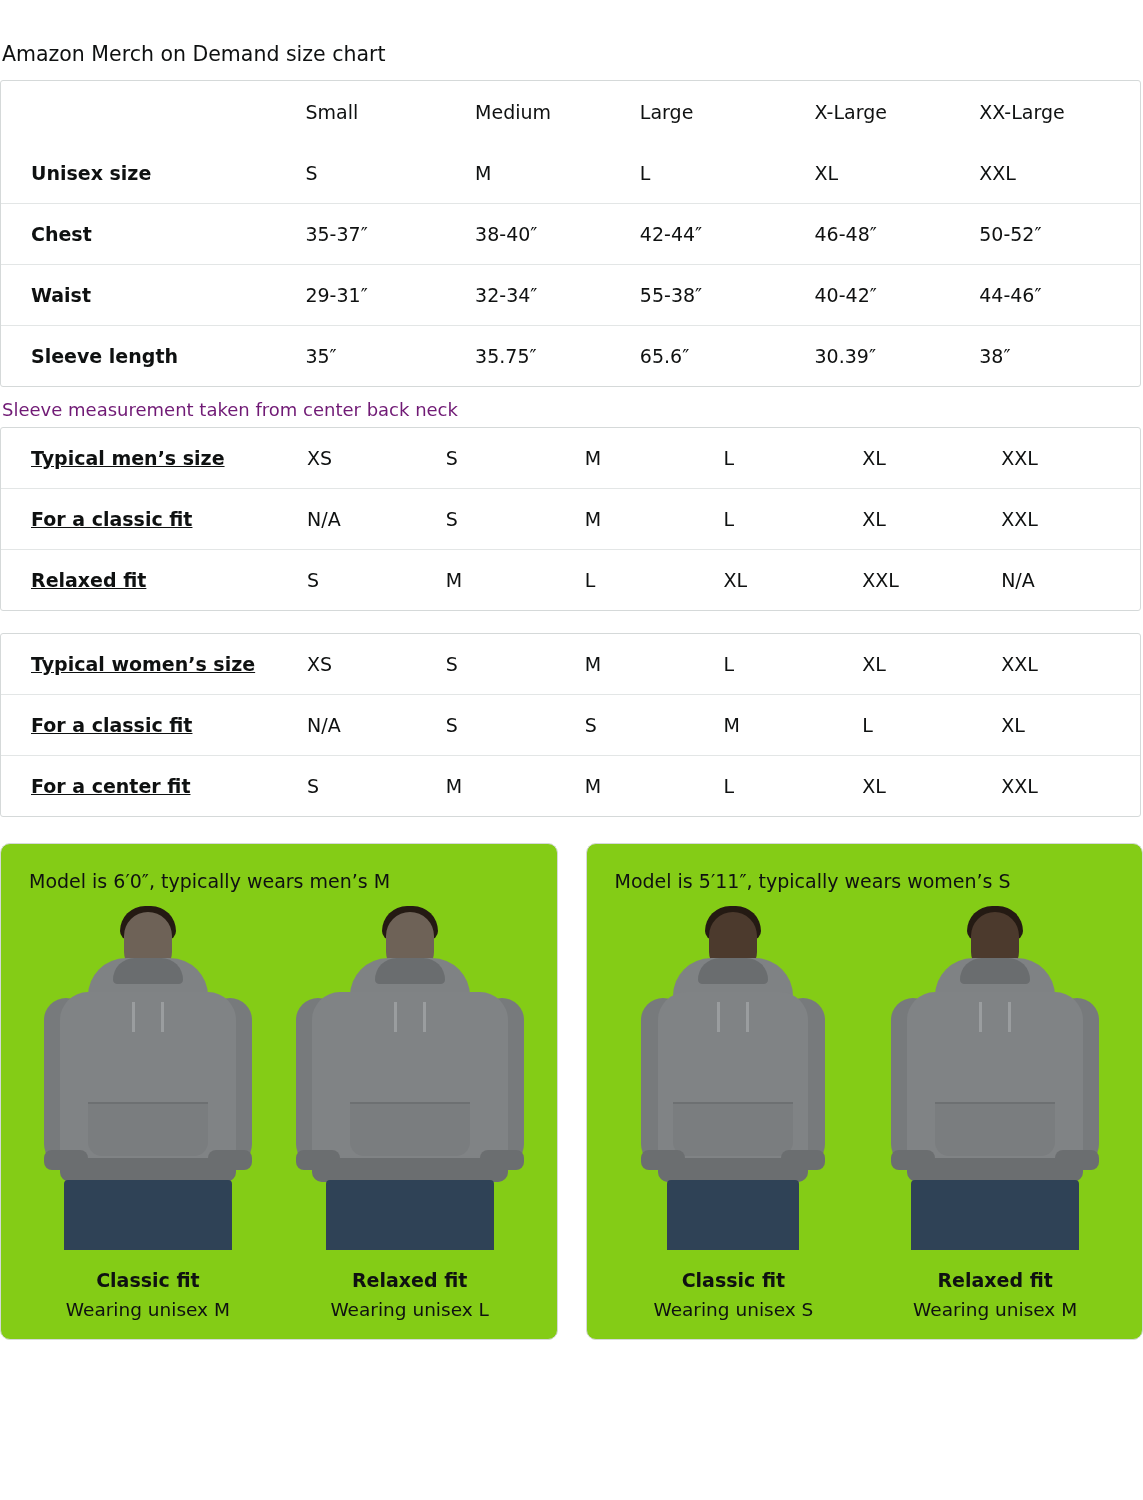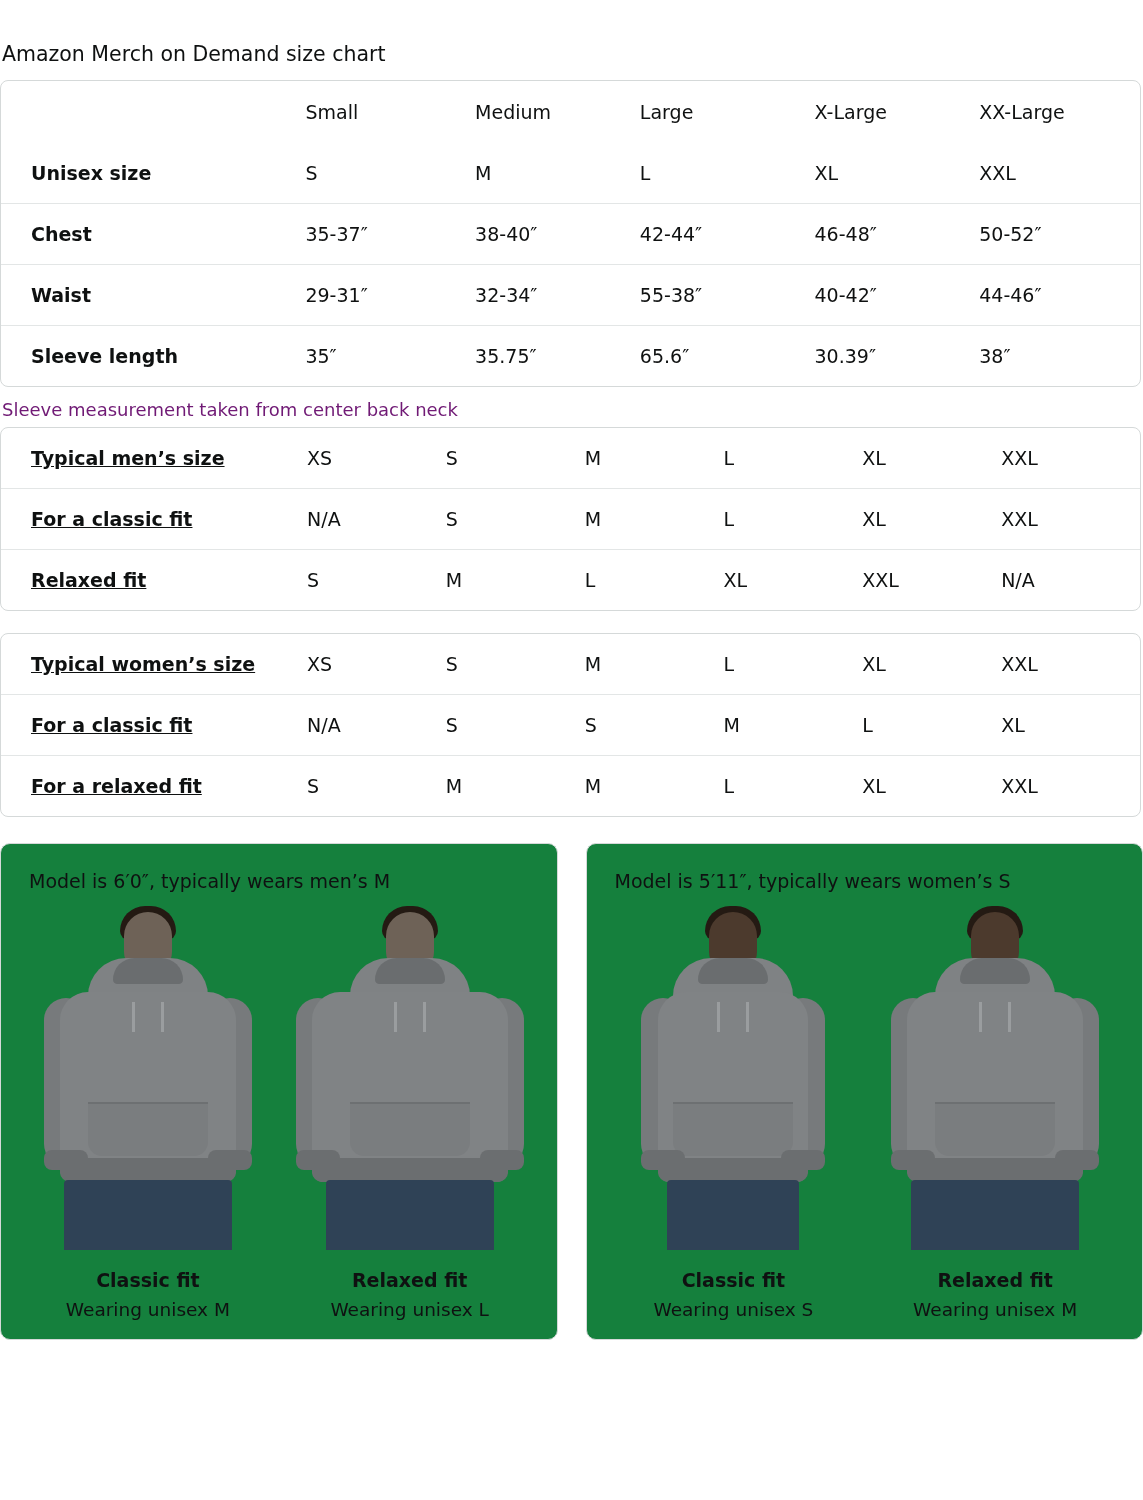--- a/index.html
+++ b/index.html
@@ -33,21 +33,21 @@
     padding: 10px 0 4px 2px;
   }
   .section-label {
     font-size: 18.5px;
     line-height: 26px;
     color: #0f1111;
     padding: 22px 0 12px 2px;
   }
   .tablewrap {
     border: 1px solid #d5d9d9;
-    border-radius: 8px;
+    border-radius: 3px;
     overflow: hidden;
     width: 1141px;
   }
   .tablewrap table {
     width: 100%;
     border-collapse: collapse;
   }
   .tablewrap td, .tablewrap th {
     text-align: left;
     font-weight: 400;
@@ -96,21 +96,21 @@
   .models {
     display: flex;
     gap: 28px;
     padding-top: 26px;
   }
   .model-card {
     border: 1px solid #d5d9d9;
     border-radius: 10px;
     width: 572px;
     padding: 18px 16px 16px 16px;
-    background: #15803d;
+    background: #84cc16;
   }
   .model-caption {
     font-size: 19px;
     line-height: 26px;
     padding: 6px 0 6px 12px;
     color: #0f1111;
   }
   .model-pair {
     display: flex;
     justify-content: space-around;
@@ -396,21 +396,21 @@
         <tr>
           <td class="rowhead">For a classic fit</td>
           <td class="val">N/A</td>
           <td class="val">S</td>
           <td class="val">S</td>
           <td class="val">M</td>
           <td class="val">L</td>
           <td class="val">XL</td>
         </tr>
         <tr>
-          <td class="rowhead">For a relaxed fit</td>
+          <td class="rowhead">For a center fit</td>
           <td class="val">S</td>
           <td class="val">M</td>
           <td class="val">M</td>
           <td class="val">L</td>
           <td class="val">XL</td>
           <td class="val">XXL</td>
         </tr>
       </tbody>
     </table>
   </div>

